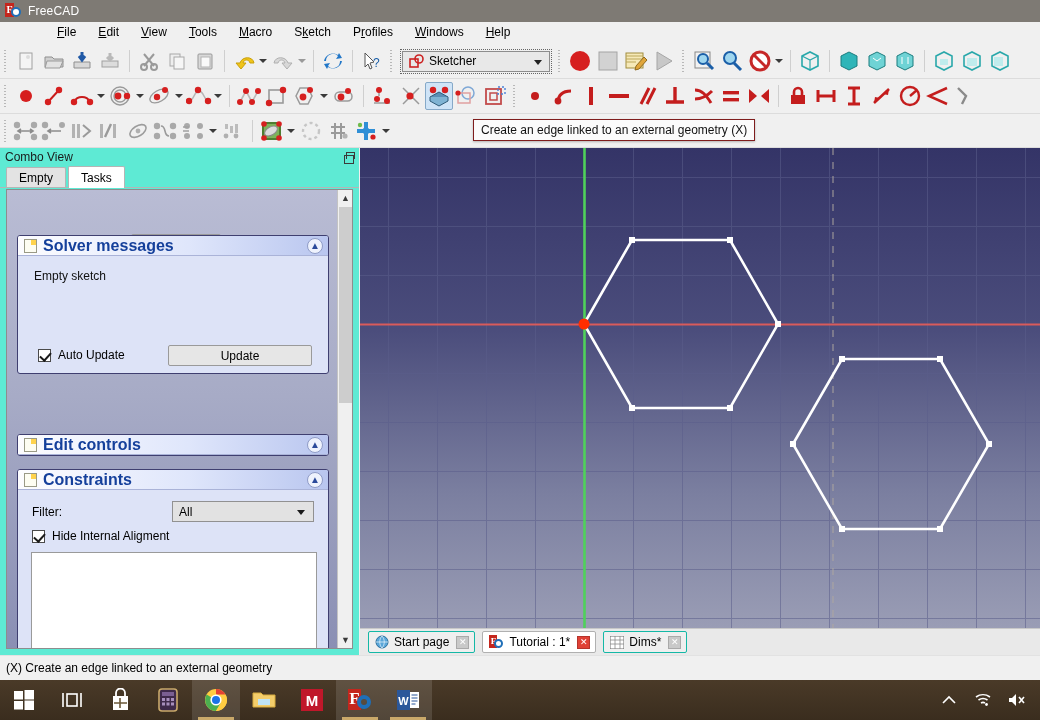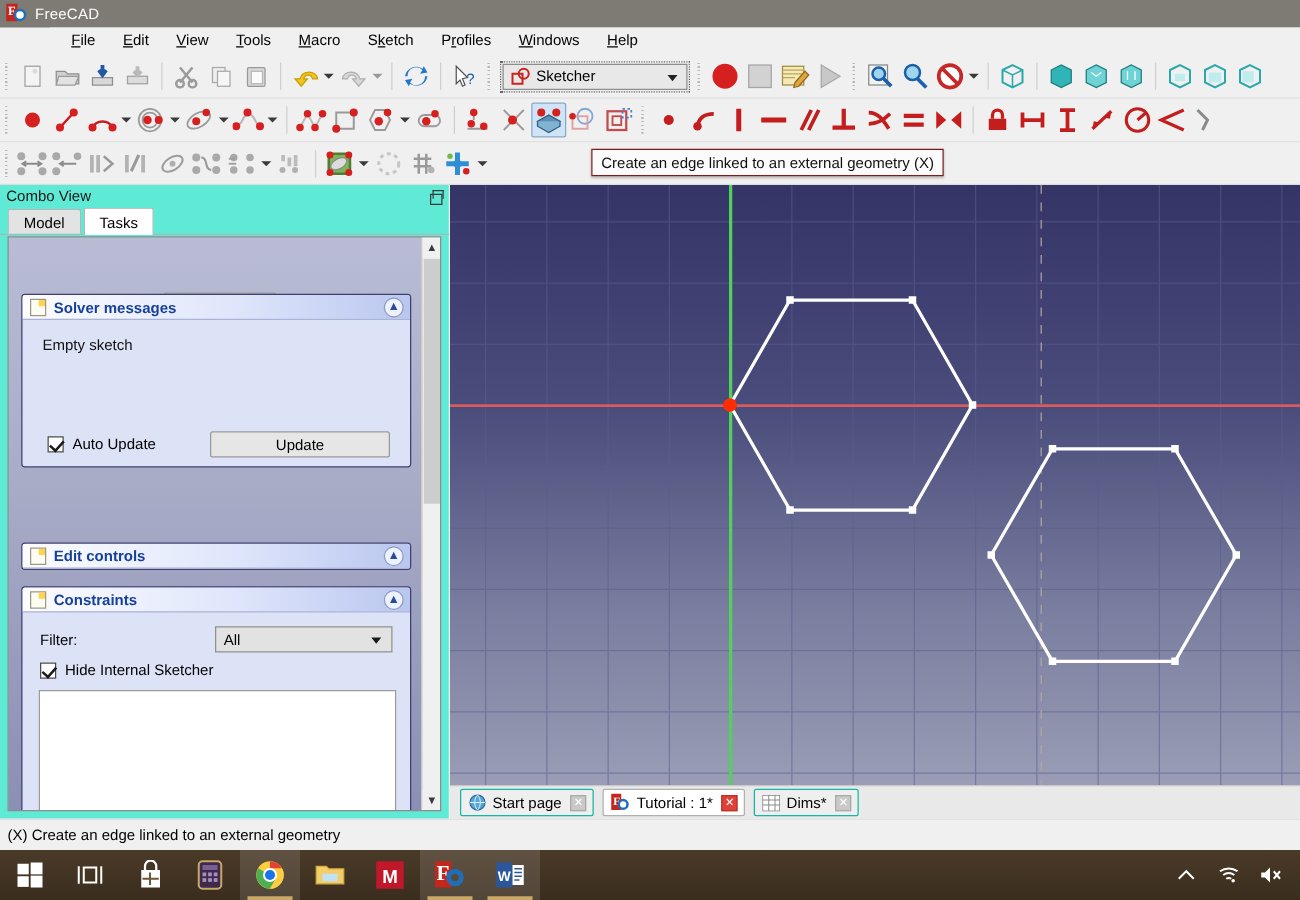--- a/index.html
+++ b/index.html
@@ -108,21 +108,21 @@
     display:flex; align-items:center; justify-content:center; border-radius:2px;margin-top:31px; }
 
   .grp { position:absolute; left:10px; width:312px; border:1px solid #3f3f70; border-radius:3px;
          background:#dde3f7; overflow:hidden; }
   .grp-head { height:20px; background:linear-gradient(to right,#fdfdff 0%,#dfe6fb 55%,#b9c6ef 100%);
     display:flex; align-items:center; position:relative; border-bottom:1px solid #aab3d8; }
   .grp-head .gicon { width:13px; height:14px; margin-left:6px; background:#fdfdf2;
     border:1px solid #9a9a86; position:relative; }
   .grp-head .gicon::after { content:""; position:absolute; right:0px; top:0px;
     width:5px; height:5px; background:#ffd34d; }
-  .grp-head .gtitle { font-size:12px; font-weight:bold; color:#15409b; margin-left:6px; }
+  .grp-head .gtitle { font-size:16px; font-weight:bold; color:#15409b; margin-left:6px; }
   .chev { position:absolute; right:5px; top:2px; width:16px; height:16px; border-radius:50%;
     background:#eef2fd; border:1px solid #8f9bc6; display:flex; align-items:center;
     justify-content:center; color:#2b4a9b; font-size:10px; line-height:10px; }
   .grp-body { padding:8px 10px; }
 
   #grpSolver { top:45px; height:139px; }
   #grpEdit   { top:244px; }
   #grpConstr { top:279px; height:225px; }
 
   .msg { font-size:12px; color:#111; margin:5px 0 0 6px; }
@@ -688,21 +688,21 @@
   </div>
 
   <div class="tooltip">Create an edge linked to an external geometry (X)</div>
 
   <div class="combo">
     <div class="combo-head">
       <span>Combo View</span>
       <span class="undock"></span>
     </div>
     <div class="tabs">
-      <div class="tab">Model</div>
+      <div class="tab">Empty</div>
       <div class="tab sel">Tasks</div>
     </div>
 
     <div class="taskwrap">
       <div class="task-inner">
 
         <div class="close-btn">Close</div>
 
         <div class="grp" id="grpSolver">
           <div class="grp-head">
@@ -737,21 +737,21 @@
           <div class="grp-body">
             <div class="frow">
               <span class="flabel">Filter:</span>
               <span class="sel-box">
                 <span class="stxt">All</span>
                 <span class="sdar"></span>
               </span>
             </div>
             <div class="hia">
               <span class="cbx on"></span>
-              <span class="lbl">Hide Internal Sketcher</span>
+              <span class="lbl">Hide Internal Aligment</span>
             </div>
             <div class="listbox"></div>
           </div>
         </div>
 
       </div>
 
       <div class="task-scroll">
         <div class="sc-btn">▲</div>
         <div class="sc-thumb"></div>

